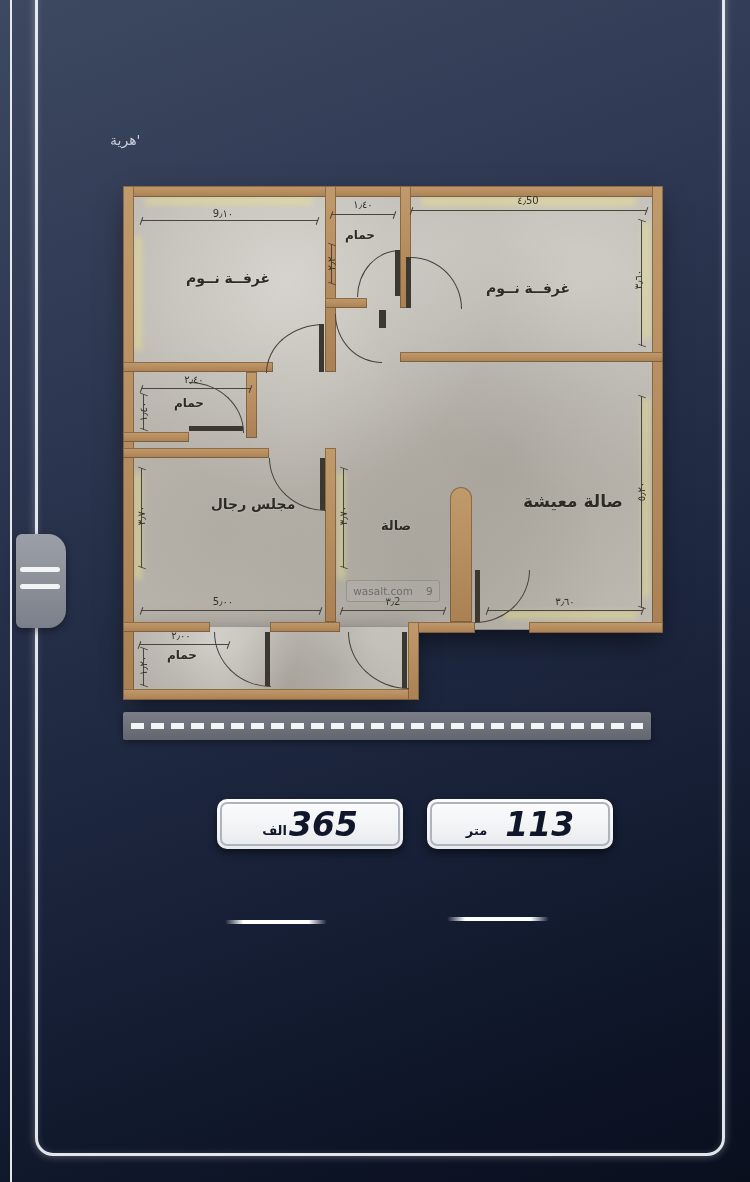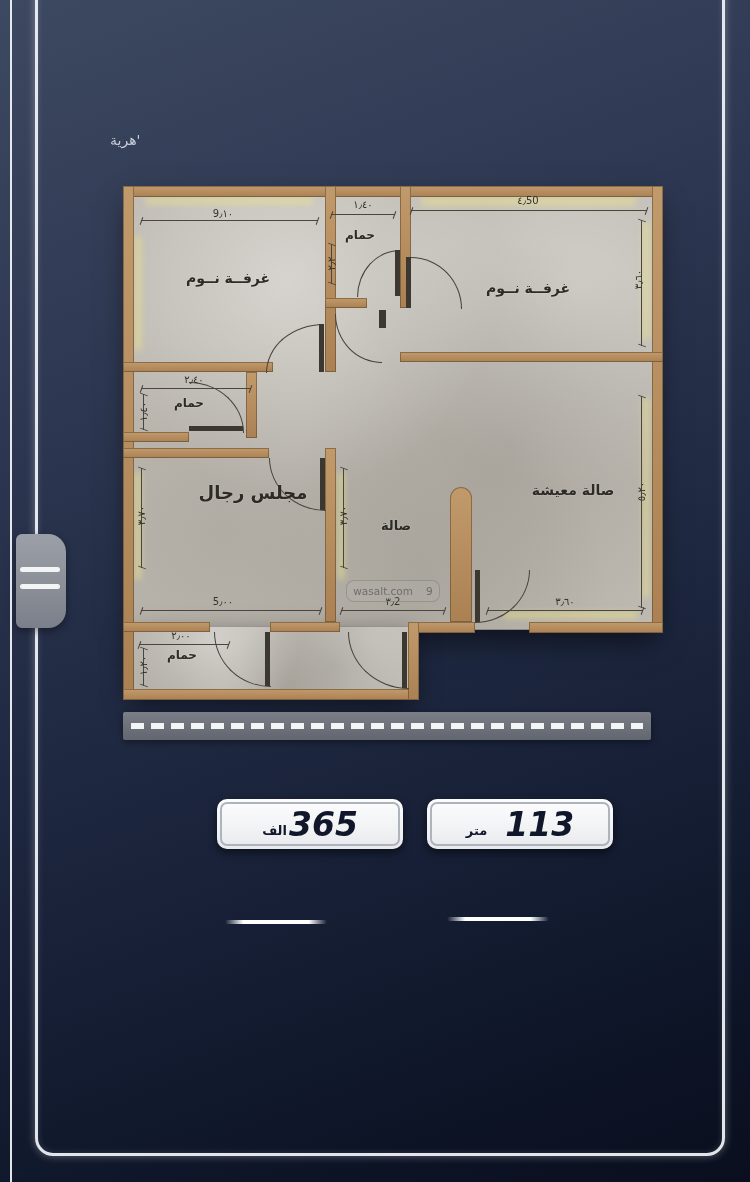--- a/index.html
+++ b/index.html
@@ -96,23 +96,23 @@
   .l-vestibule{left:279px;top:446px;width:5px;height:56px;}
   .a-bath-bot{left:91px;top:446px;width:56px;height:54px;}
   .l-bath-bot{left:142px;top:446px;width:5px;height:54px;}
   
   .room-label{position:absolute;color:#2e2b25;font-weight:bold;text-align:center;direction:rtl;
     text-shadow:0 0 2px rgba(255,255,255,.4);}
   .r0{left:30px;top:84px;width:150px;font-size:14px;}
   .r1{left:206px;top:42px;width:62px;font-size:12px;}
   .r2{left:330px;top:94px;width:150px;font-size:14px;}
   .r3{left:26px;top:210px;width:80px;font-size:12px;}
-  .r4{left:60px;top:296px;width:140px;font-size:18px;}
+  .r4{left:60px;top:310px;width:140px;font-size:14px;}
   .r5{left:228px;top:332px;width:90px;font-size:13px;}
-  .r6{left:380px;top:296px;width:140px;font-size:14px;}
+  .r6{left:380px;top:305px;width:140px;font-size:17px;}
   .r7{left:24px;top:462px;width:70px;font-size:12px;}
   
   .dim-h{position:absolute;border-top:1px solid #4a463e;height:0;}
   .dim-h::before,.dim-h::after{content:"";position:absolute;top:-4px;width:1px;height:8px;background:#4a463e;transform:rotate(20deg);}
   .dim-h::before{left:0;} .dim-h::after{right:0;}
   .dim-v{position:absolute;border-left:1px solid #4a463e;width:0;}
   .dim-v::before,.dim-v::after{content:"";position:absolute;left:-4px;width:8px;height:1px;background:#4a463e;transform:rotate(20deg);}
   .dim-v::before{top:0;} .dim-v::after{bottom:0;}
   .dim-label{position:absolute;font-size:10px;color:#35322c;text-align:center;direction:rtl;}
   .dim-label.v{transform:rotate(-90deg);}
@@ -126,21 +126,21 @@
   .dl7{left:18px;top:424px;width:180px;} .dt7{left:60px;top:410px;width:80px;}
   .dl8{left:18px;top:282px;height:100px;} .dt8{left:-6px;top:324px;width:48px;}
   .dl9{left:218px;top:424px;width:104px;} .dt9{left:240px;top:410px;width:60px;}
   .dl10{left:220px;top:282px;height:100px;} .dt10{left:196px;top:324px;width:48px;}
   .dl11{left:364px;top:424px;width:156px;} .dt11{left:410px;top:410px;width:64px;}
   .dl12{left:518px;top:210px;height:212px;} .dt12{left:492px;top:300px;width:52px;}
   .dl13{left:16px;top:458px;width:90px;} .dt13{left:28px;top:444px;width:60px;}
   .dl14{left:20px;top:462px;height:38px;} .dt14{left:0px;top:474px;width:40px;}
   
   .watermark{position:absolute;left:223px;top:394px;width:92px;height:20px;
-    border:1px solid rgba(118,120,114,.45);border-radius:8px;background:rgba(210,210,202,.08);
+    border:1px solid rgba(118,120,114,.45);border-radius:3px;background:rgba(210,210,202,.08);
     display:flex;align-items:center;justify-content:center;gap:13px;
     color:rgba(92,94,90,.8);font-size:10.5px;}
   
   .road{position:absolute;left:113px;top:712px;width:528px;height:28px;z-index:3;
     background:linear-gradient(180deg,#7b7e86 0%,#6e727b 50%,#62666f 100%);border-radius:2px;
     box-shadow:0 2px 6px rgba(0,0,0,.4);}
   .road-dashes{position:absolute;left:8px;right:8px;top:11px;height:6px;
     background:repeating-linear-gradient(90deg,#f2f4f6 0 13px,rgba(0,0,0,0) 13px 20px);}
   
   .badge{position:absolute;top:799px;width:186px;height:50px;z-index:4;border-radius:10px;

